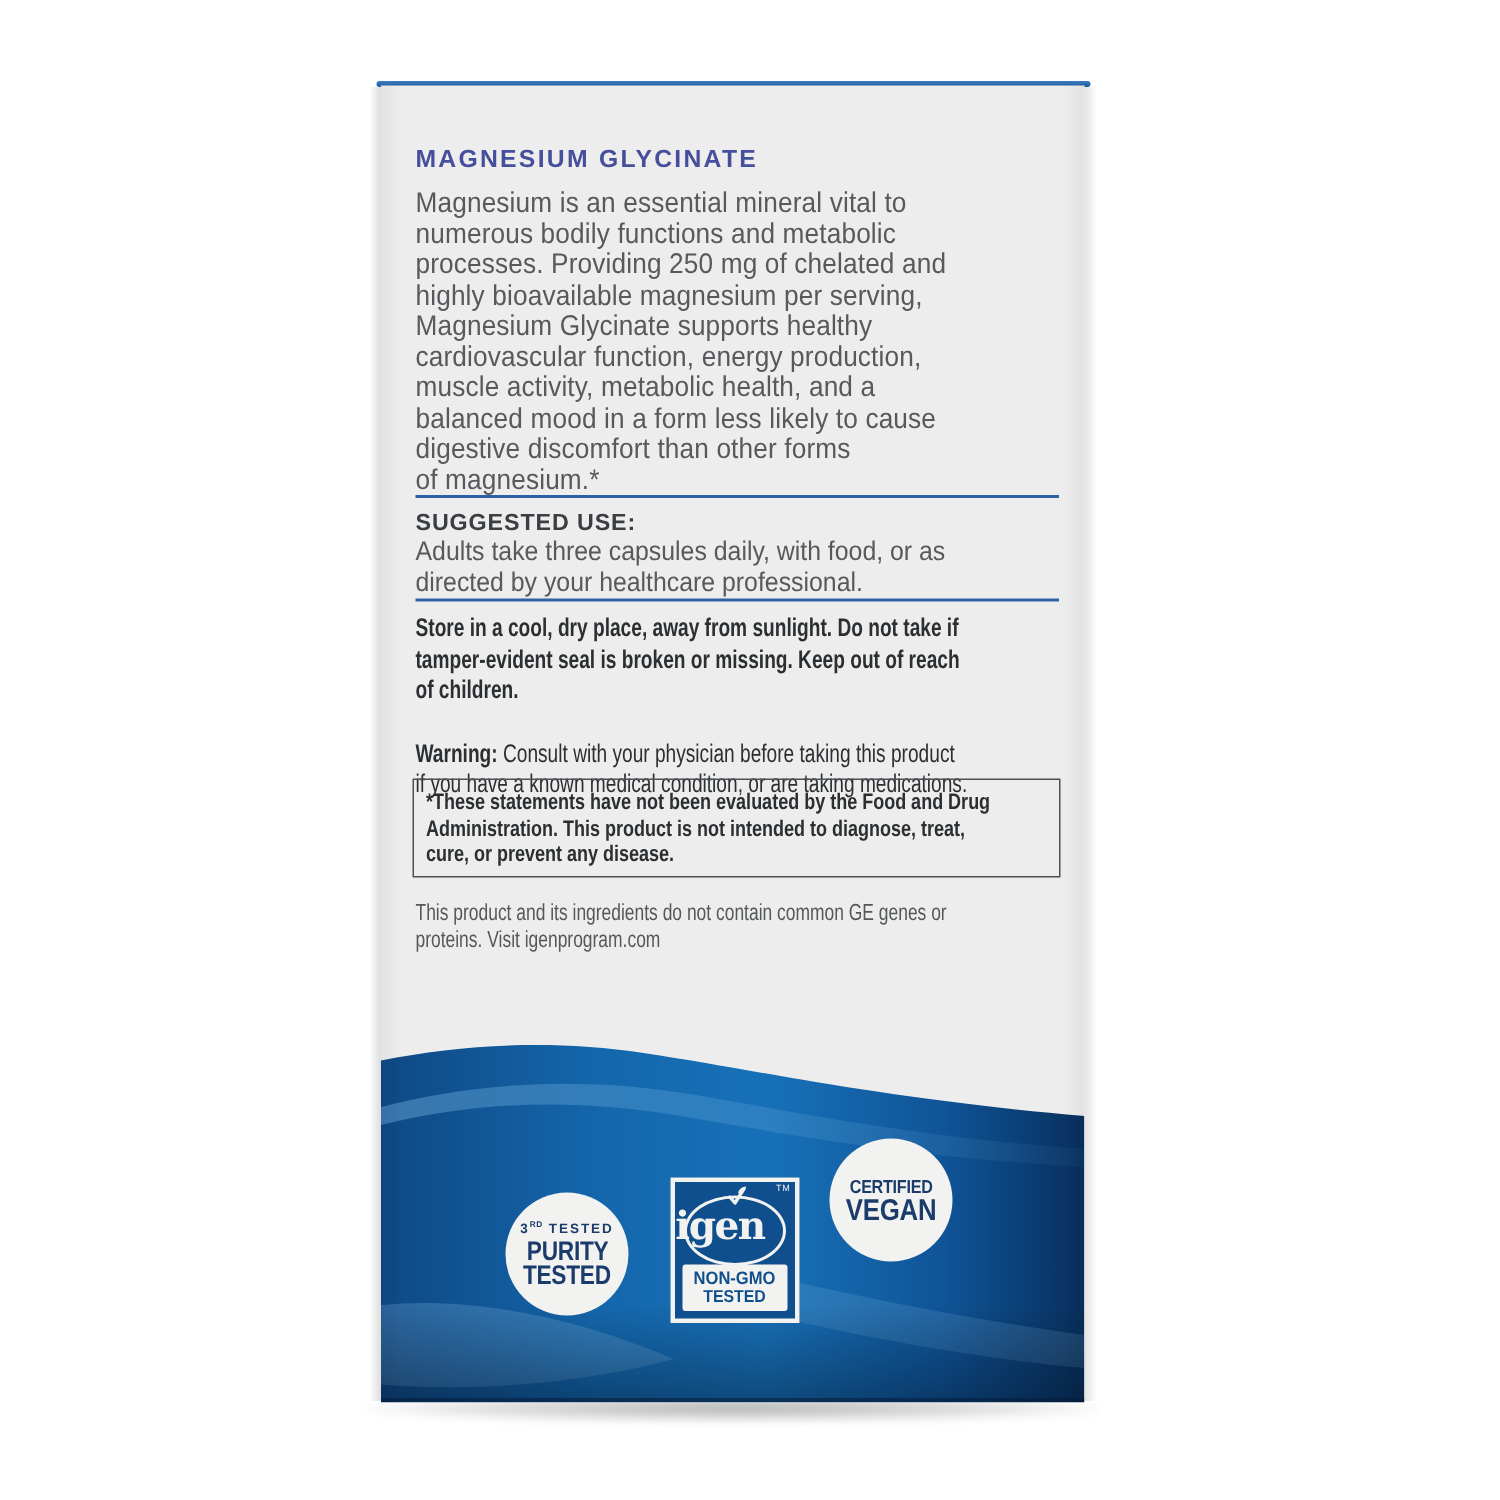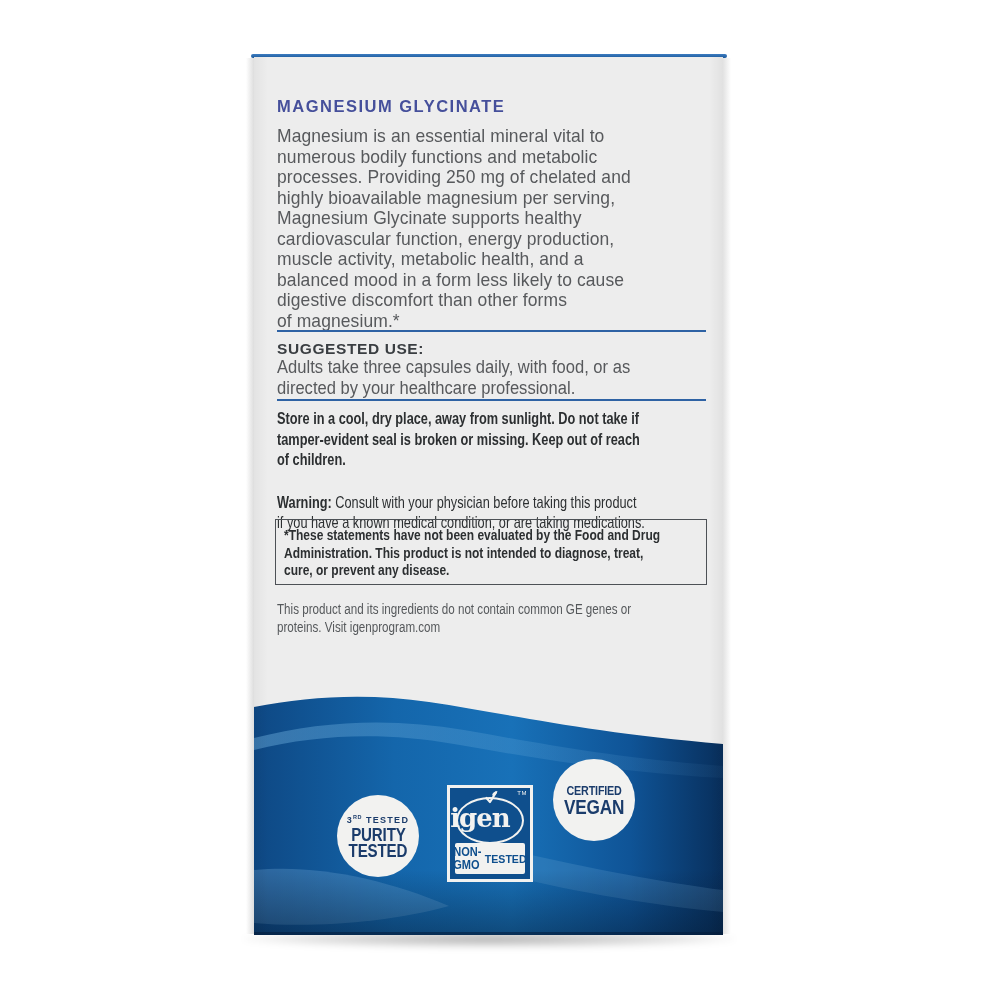--- a/index.html
+++ b/index.html
@@ -82,21 +82,21 @@
   .badge-igen { position:absolute; left:193px; top:728px; width:86px; height:97px;
     background:#0f4f8d; border:3px solid #f2f2f0; z-index:8; }
   .igen-tm { position:absolute; right:3px; top:2px; font-size:6px; color:#f2f2f0; letter-spacing:0.5px; }
   .igen-oval { position:absolute; left:6px; top:9px; width:68px; height:47px;
     border:2.5px solid #f2f2f0; border-radius:50%; }
   .igen-name { position:absolute; left:0; top:17px; width:60px; text-align:center;
     font-family:"DejaVu Serif", serif; font-weight:bold; font-size:26px; line-height:26px;
     color:#f2f2f0; letter-spacing:-1px; }
   .igen-leaf { position:absolute; left:34px; top:2px; z-index:9; }
   .igen-sub { position:absolute; left:5px; right:5px; bottom:5px; height:31px; background:#f2f2f0;
-    border-radius:2px; display:flex; align-items:center; justify-content:center;
+    border-radius:2px; display:flex; flex-direction:column; align-items:center; justify-content:center;
     color:#0f4f8d; }
   .igen-sub-1 { font-size:12px; font-weight:bold; line-height:13px; transform:scaleX(0.92); letter-spacing:0; }
   .igen-sub-2 { font-size:11.5px; font-weight:bold; line-height:12px; transform:scaleX(0.92); }
 </style>
 </head>
 <body>
 
 <div id="page">
 
   <div class="box-shadow"></div>

